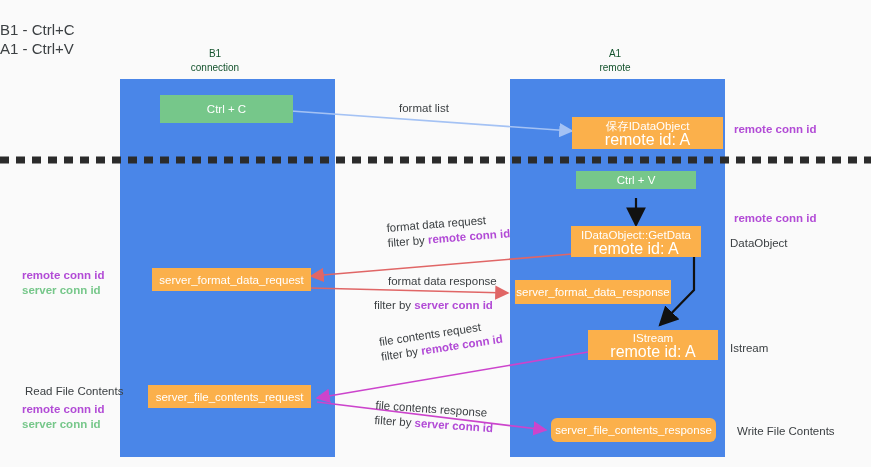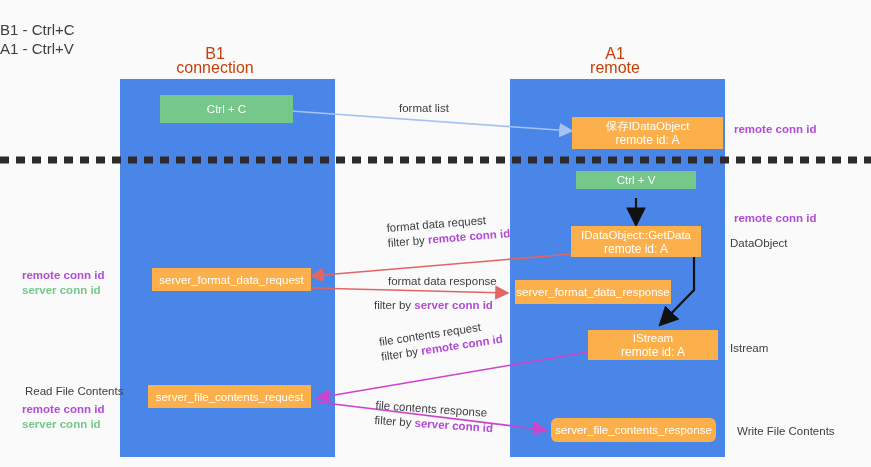--- a/index.html
+++ b/index.html
@@ -17,40 +17,40 @@
 
   
   .title{
     position:absolute;top:20px;left:0;width:871px;
     text-align:left;font-size:15px;line-height:19px;
     color:#3c4043;z-index:4;
   }
 
   
   .col-head{
-    position:absolute;text-align:center;font-size:16px;line-height:14px;
-    color:#c2410c;z-index:4;
+    position:absolute;text-align:center;font-size:10px;line-height:14px;
+    color:#14532d;z-index:4;
   }
   #head-b1{left:155px;top:47px;width:120px;}
   #head-a1{left:555px;top:47px;width:120px;}
 
   
   .node{
     position:absolute;z-index:4;
     display:flex;flex-direction:column;
     align-items:center;justify-content:center;
     text-align:center;
     color:#ffffff;
     font-size:11.5px;line-height:14px;
     box-sizing:border-box;
     padding:2px 12px;
   }
   .node.green{background:#76c78a;}
   .node.orange{background:#fbb04b;}
-  .node .ln2{font-size:12px;}
+  .node .ln2{font-size:16px;}
 
   
   .lbl{
     position:absolute;z-index:4;font-size:11.5px;line-height:15px;
     color:#3c4043;white-space:nowrap;
   }
   .purple{color:#b24bd6;font-weight:bold;}
   .green-t{color:#76c78a;font-weight:bold;}
 
   .legend{position:absolute;z-index:4;font-size:11.5px;line-height:15px;white-space:nowrap;}

